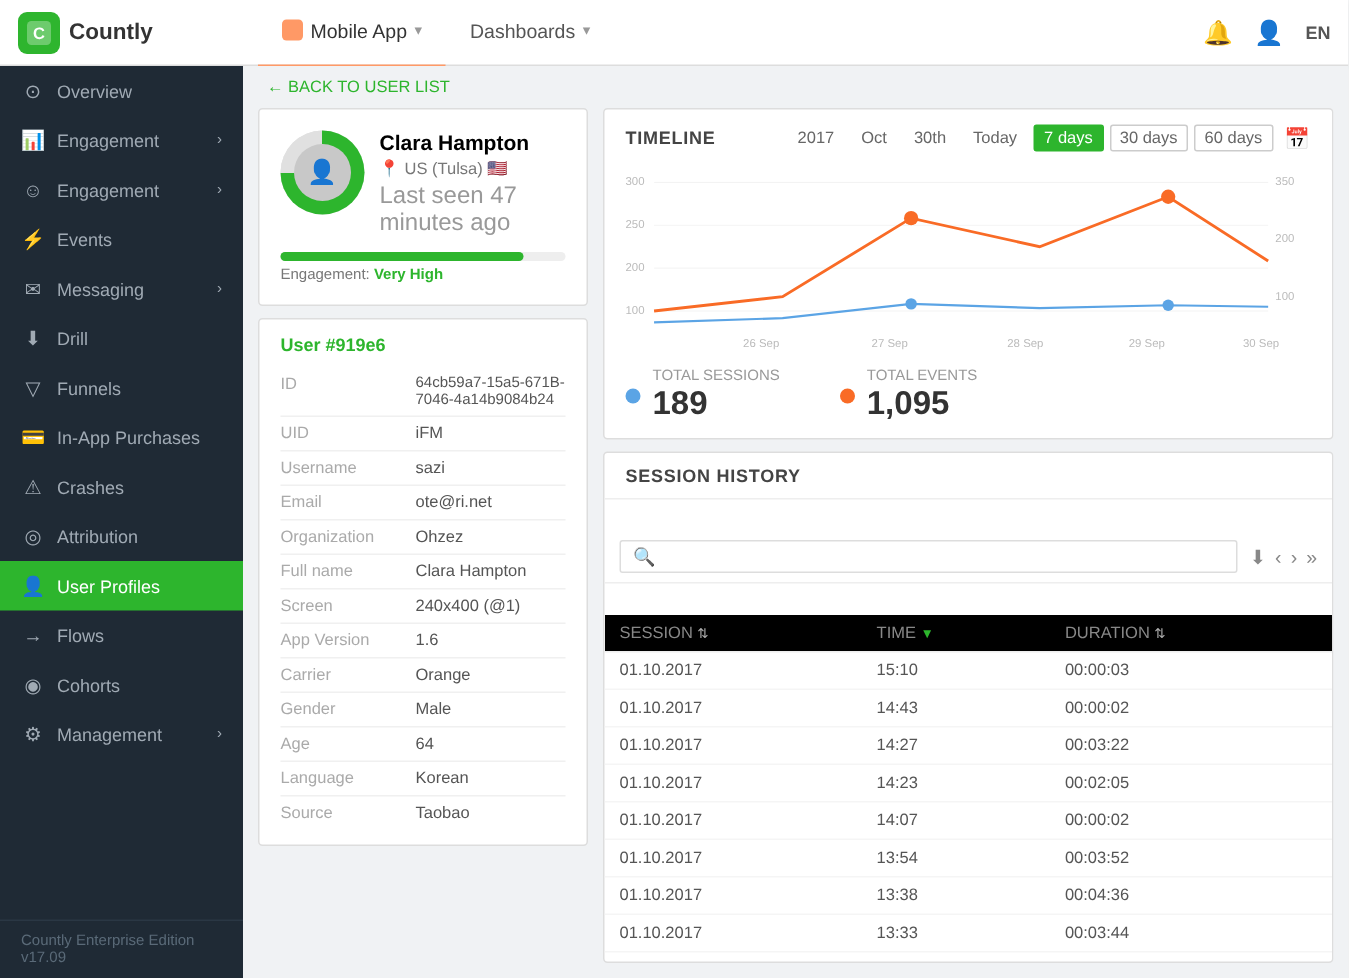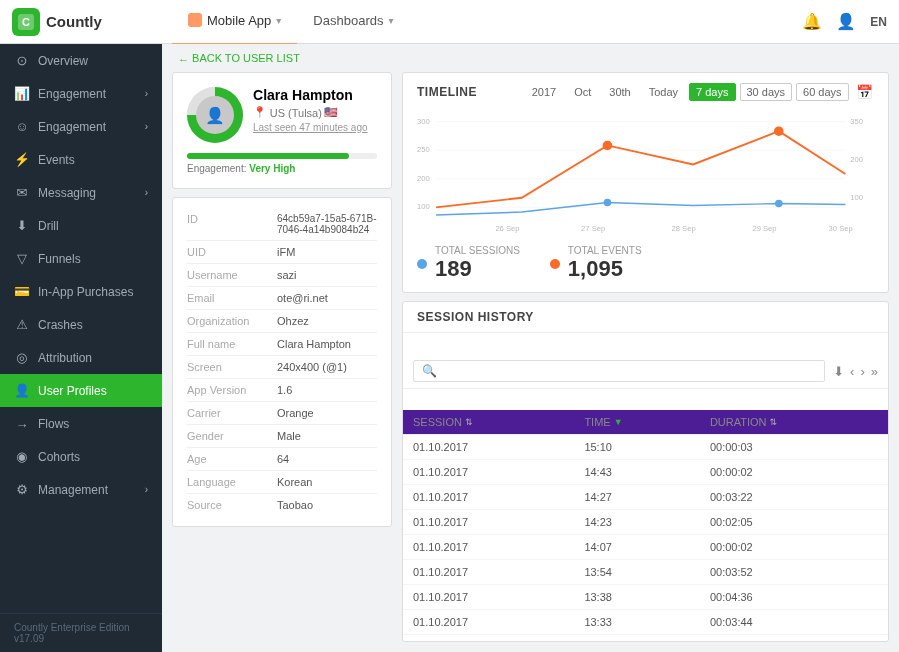--- a/index.html
+++ b/index.html
@@ -120,21 +120,21 @@
       background: conic-gradient(#2db52d 0deg 270deg, #e0e0e0 270deg 360deg);
       display: flex; align-items: center; justify-content: center;
     }
     .avatar-inner {
       width: 38px; height: 38px; border-radius: 50%;
       background: #c8c8c8;
       display: flex; align-items: center; justify-content: center;
       font-size: 16px; color: #888;
     }
     .profile-location { font-size: 11px; color: #777; display: flex; align-items: center; gap: 3px; margin: 3px 0; }
-    .profile-lastseen { font-size: 10px; color: #999; text-decoration: underline; }
+    .profile-lastseen { font-size: 16px; color: #999; }
     .engagement-bar { height: 6px; background: #eee; border-radius: 3px; margin: 6px 0 4px; }
     .engagement-fill { height: 100%; background: #2db52d; border-radius: 3px; width: 85%; }
     .engagement-label { font-size: 10px; color: #777; }
     .engagement-label span { color: #2db52d; font-weight: bold; }
 
     .user-id-card {
       background: #fff;
       border: 1px solid #ddd;
       border-radius: 3px;
       padding: 10px 14px;
@@ -164,21 +164,21 @@
       font-size: 11px; color: #666; padding: 2px 6px;
       border: 1px solid transparent; border-radius: 2px; cursor: pointer;
     }
     .tl-filter.active { background: #2db52d; color: #fff; border-color: #2db52d; }
     .tl-filter.outline { border-color: #ccc; }
     .tl-calendar { font-size: 14px; color: #888; cursor: pointer; margin-left: 4px; }
 
     .chart-area { height: 130px; position: relative; }
     svg.timeline-svg { width: 100%; height: 130px; }
 
-    .timeline-stats { display: flex; gap: 30px; margin-top: 6px; }
+    .timeline-stats { display: flex; gap: 40px; margin-top: 6px; }
     .stat-item { display: flex; align-items: center; gap: 8px; }
     .stat-dot { width: 10px; height: 10px; border-radius: 50%; }
     .stat-label { font-size: 10px; color: #999; text-transform: uppercase; }
     .stat-value { font-size: 22px; font-weight: bold; color: #333; }
 
     
     .session-card {
       background: #fff;
       border: 1px solid #ddd;
       border-radius: 3px;
@@ -202,21 +202,21 @@
     .search-input { border: none; outline: none; font-size: 11px; color: #555; width: 100%; background: transparent; }
     .session-actions { display: flex; gap: 6px; align-items: center; margin-left: auto; }
     .action-btn { font-size: 13px; color: #888; cursor: pointer; }
 
     .session-table { flex: 1; overflow-y: auto; }
     table { width: 100%; border-collapse: collapse; }
     thead th {
       font-size: 11px; color: #888; font-weight: normal;
       padding: 6px 10px; text-align: left;
       border-bottom: 1px solid #eee;
-      background: #4c1d95;
+      background: #000000;
       position: sticky; top: 0;
     }
     .th-sort { display: flex; align-items: center; gap: 3px; }
     .sort-icon { font-size: 9px; color: #aaa; }
     tbody tr { border-bottom: 1px solid #f5f5f5; }
     tbody td { padding: 6px 10px; font-size: 11px; color: #555; }
   </style>
 </head>
 <body>
 
@@ -345,20 +345,21 @@
           </div>
           <div class="engagement-bar">
             <div class="engagement-fill"></div>
           </div>
           <div class="engagement-label">
             Engagement: <span>Very High</span>
           </div>
         </div>
 
         <div class="user-id-card">
+          <div class="user-id-title">User #919e6</div>
           <div id="user-fields-container">
               <div class="user-field">
                 <span class="uf-label">ID</span>
                 <span class="uf-value uf-id">64cb59a7-15a5-671B-7046-4a14b9084b24</span>
               </div>
               <div class="user-field">
                 <span class="uf-label">UID</span>
                 <span class="uf-value ">iFM</span>
               </div>
               <div class="user-field">

